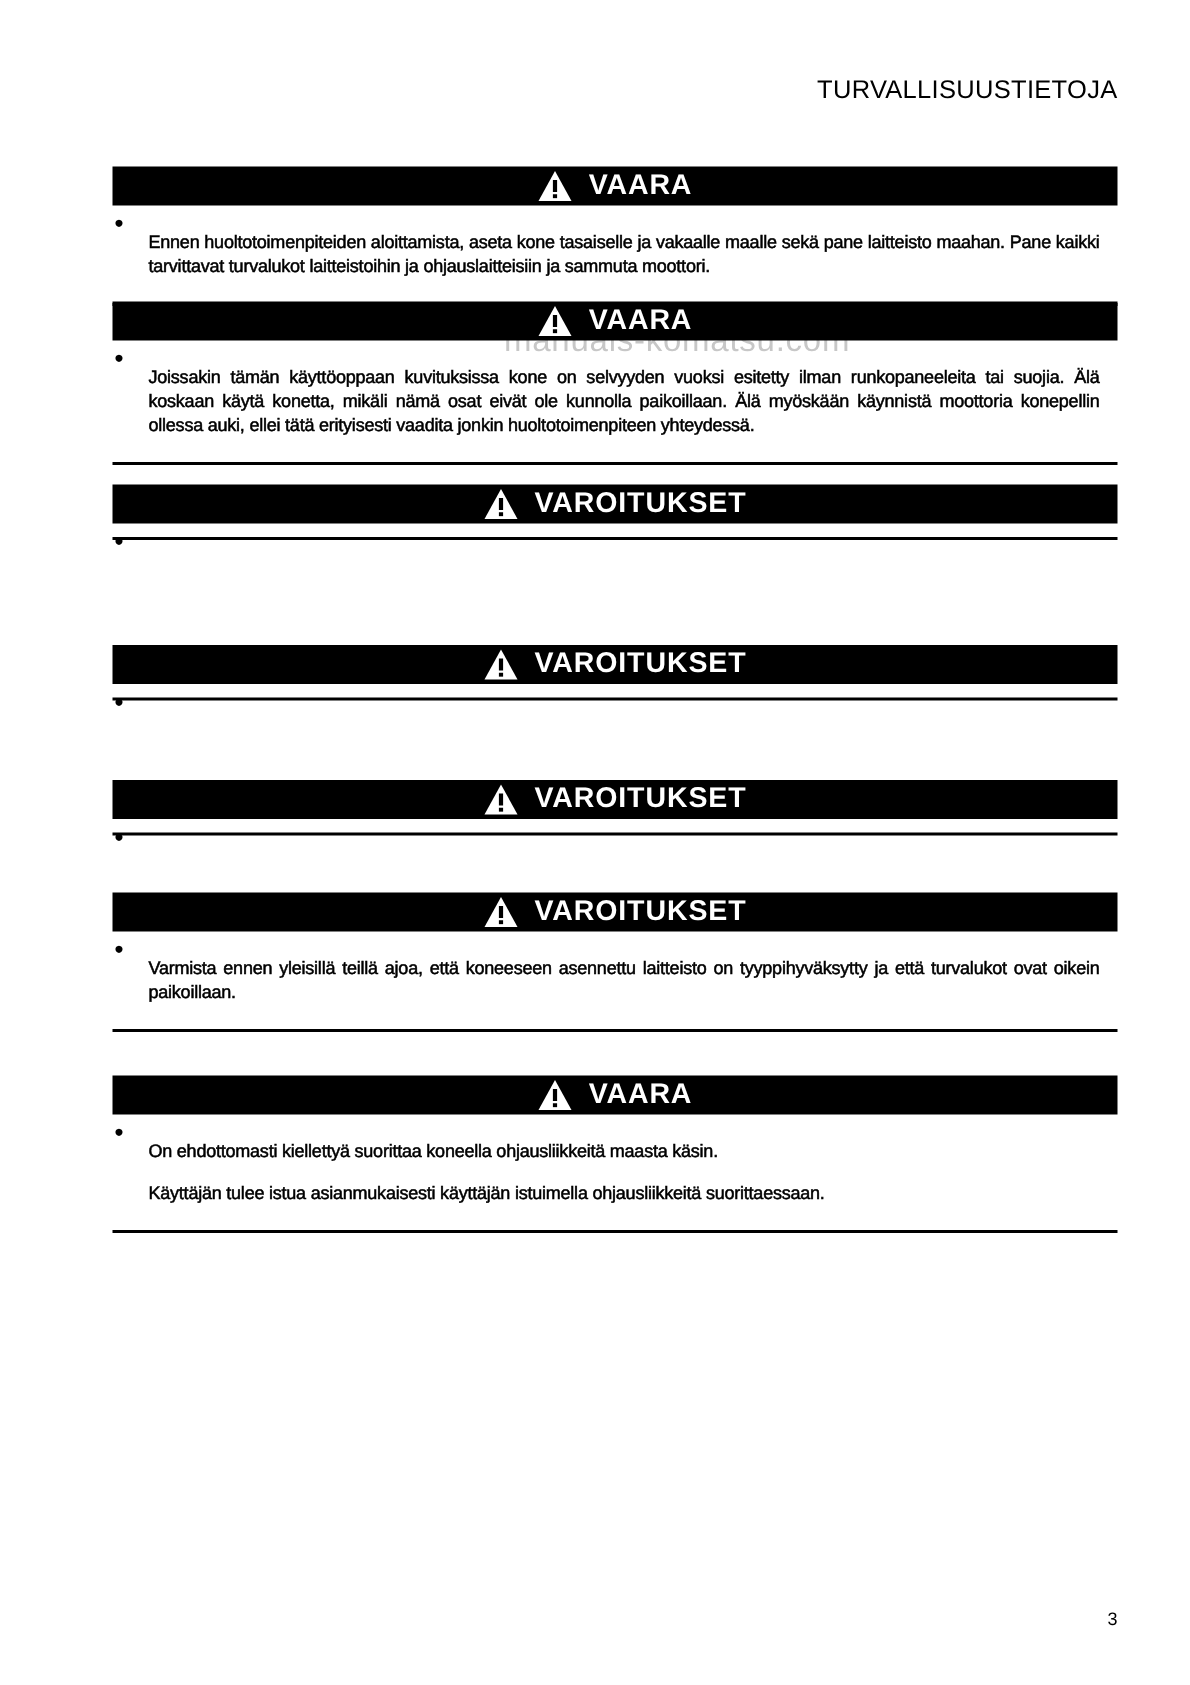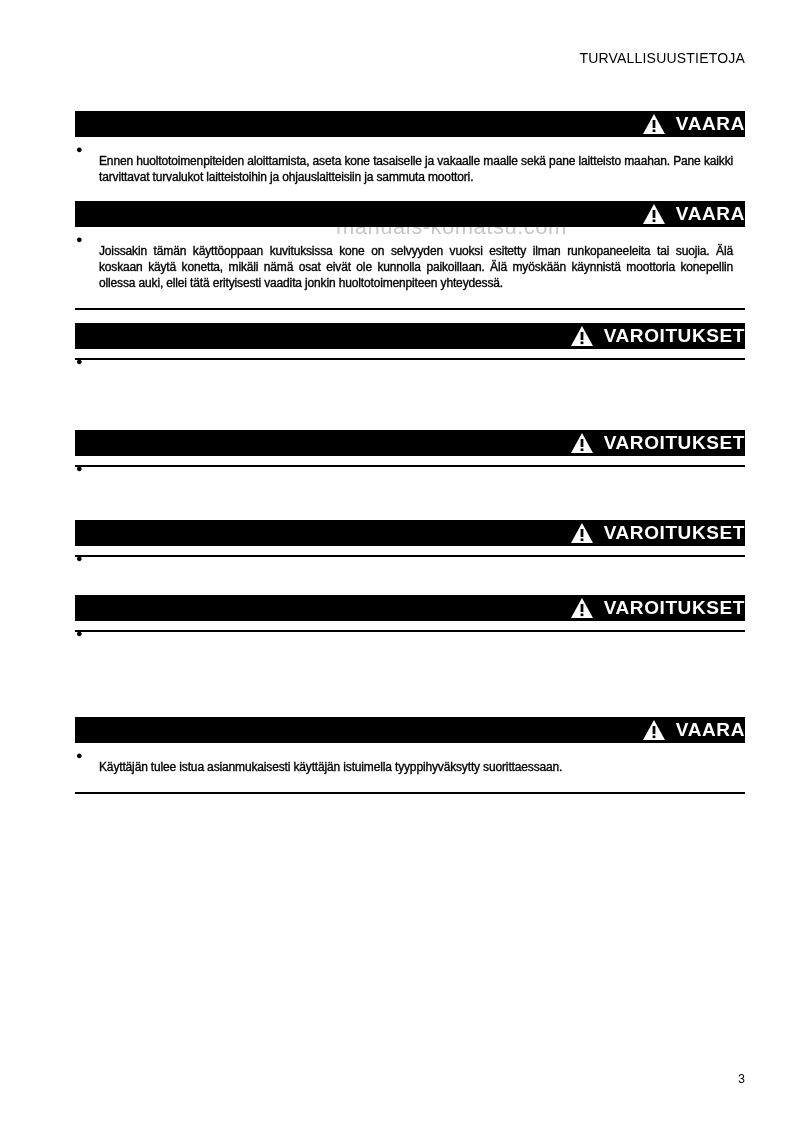--- a/index.html
+++ b/index.html
@@ -1,21 +1,21 @@
 <!DOCTYPE html>
 <html><head>
 <meta charset="utf-8">
 <style>
   html, body { margin: 0; padding: 0; background: #ffffff; }
   body { width: 793px; height: 1123px; position: relative; font-family: "Liberation Sans", sans-serif; color: #000; overflow: hidden; }
-  .running-head { position: absolute; top: 50px; right: 48px; font-size: 14px; letter-spacing: 0.2px; }
+  .running-head { position: absolute; top: 50px; right: 48px; font-size: 17px; letter-spacing: 0.2px; }
   .page-number { position: absolute; top: 1072px; right: 48px; font-size: 12px; }
   .watermark { position: absolute; top: 214px; left: 336px; font-size: 22px; color: #9a9a9a; opacity: 0.55; letter-spacing: 0.5px; pointer-events: none; font-family: "Liberation Sans", sans-serif; }
   .block { position: absolute; left: 75px; width: 670px; }
-  .bar { background: #000; color: #fff; height: 26px; display: flex; align-items: center; justify-content: flex-end; gap: 10px; }
+  .bar { background: #000; color: #fff; height: 26px; display: flex; align-items: center; justify-content: center; gap: 10px; }
   .bar .label { font-weight: bold; font-size: 19px; letter-spacing: 0.6px; }
   .warn-icon { width: 24px; height: 22px; display: inline-block; }
   .body { position: relative; padding: 4px 0 5px 12px; font-size: 12px; line-height: 16px; font-weight: bold; text-align: justify; font-family: "Liberation Sans", sans-serif; transform-origin: left top; }
   .body .bullet { position: absolute; left: 1px; top: 4px; font-size: 11px; }
   .body p { margin: 12px; font-weight: normal; -webkit-text-stroke: 0.35px #000; letter-spacing: -0.15px; }
   .rule { height: 2px; background: #000; }
 </style>
 </head>
 <body>
 
@@ -104,33 +104,35 @@
   <div class="bar">
     <svg class="warn-icon" viewBox="0 0 24 22">
         <polygon points="12,1 23,21 1,21" fill="#fff"></polygon>
         <rect x="10.6" y="7" width="2.8" height="8" fill="#000"></rect>
         <rect x="10.6" y="16.5" width="2.8" height="2.6" fill="#000"></rect>
       </svg>
     <span class="label">VAROITUKSET</span>
   </div>
   <div class="body">
     <span class="bullet">●</span>
+    <p>Varmista ennen yleisillä teillä ajoa, että koneeseen asennettu laitteisto on tyyppihyväksytty ja että turvalukot ovat oikein paikoillaan.</p>
   </div>
   <div class="rule"></div>
 </div>
 
 <div class="block" style="top:717px;">
   <div class="bar">
     <svg class="warn-icon" viewBox="0 0 24 22">
         <polygon points="12,1 23,21 1,21" fill="#fff"></polygon>
         <rect x="10.6" y="7" width="2.8" height="8" fill="#000"></rect>
         <rect x="10.6" y="16.5" width="2.8" height="2.6" fill="#000"></rect>
       </svg>
     <span class="label">VAARA</span>
   </div>
   <div class="body">
     <span class="bullet">●</span>
-    <p>Käyttäjän tulee istua asianmukaisesti käyttäjän istuimella tyyppihyväksytty suorittaessaan.</p>
+    <p>On ehdottomasti kiellettyä suorittaa koneella ohjausliikkeitä maasta käsin.</p>
+    <p>Käyttäjän tulee istua asianmukaisesti käyttäjän istuimella ohjausliikkeitä suorittaessaan.</p>
   </div>
   <div class="rule"></div>
 </div>
 
 <div class="page-number">3</div>
 
 </body></html>

